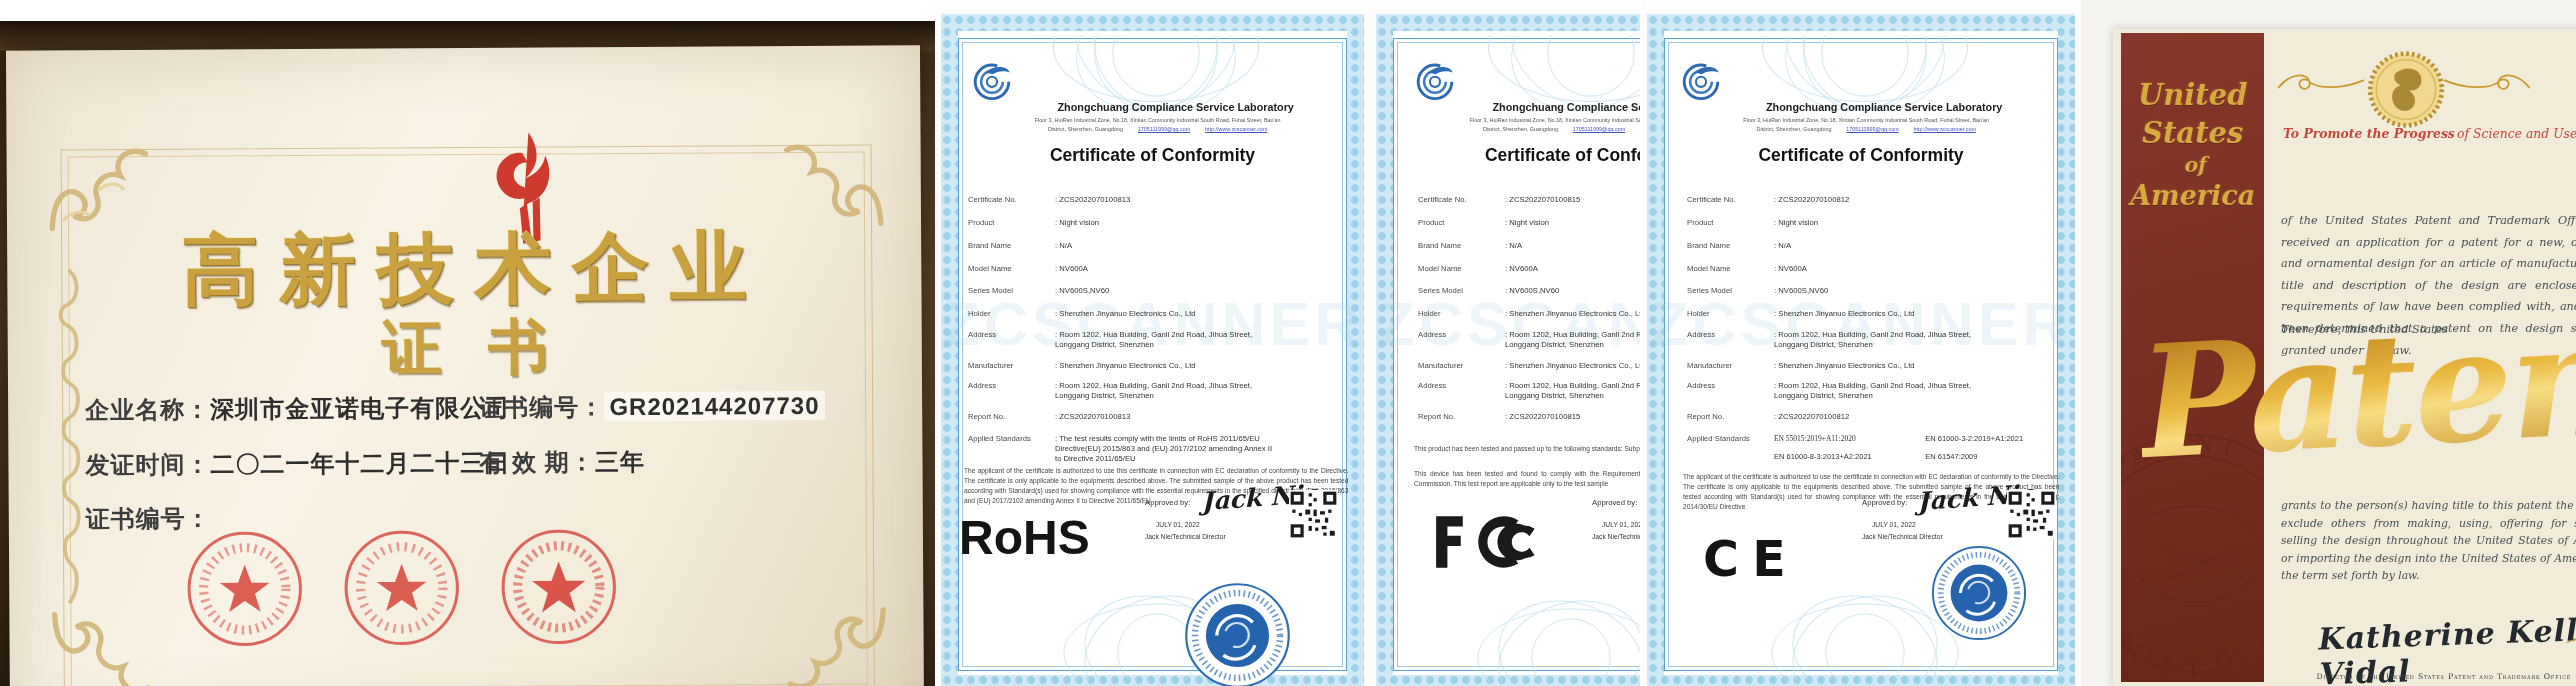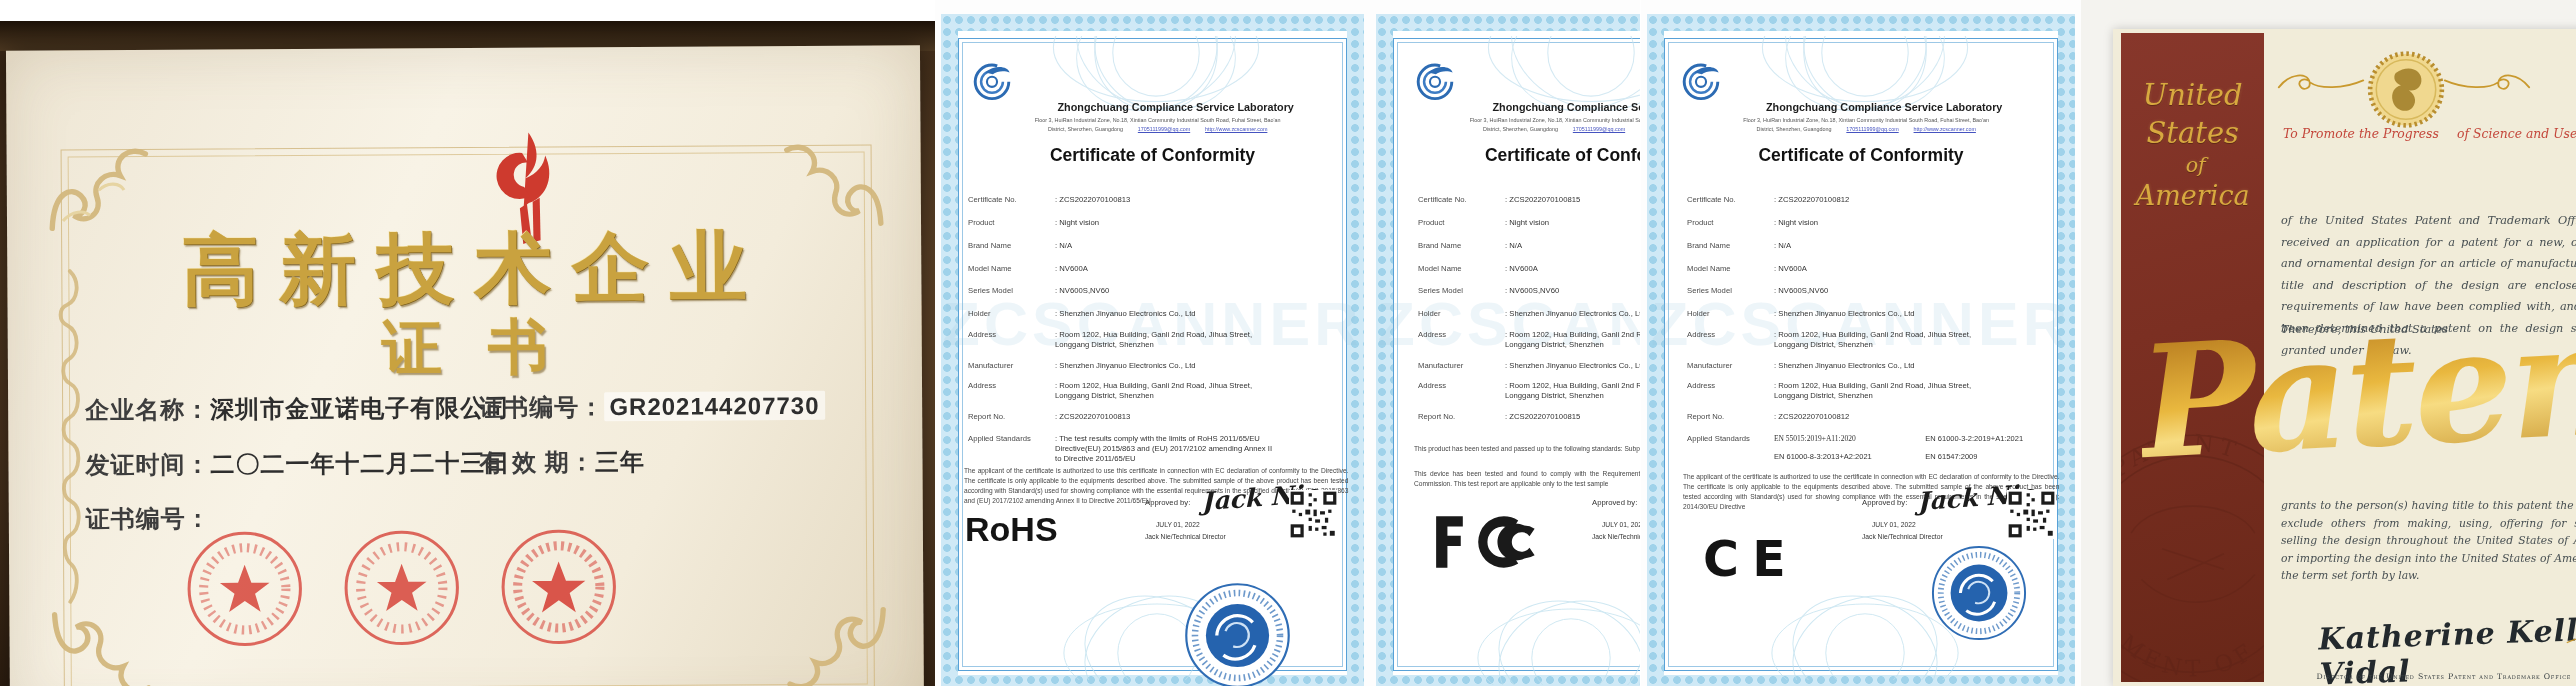--- a/index.html
+++ b/index.html
@@ -56,21 +56,21 @@
   .appr-l{position:absolute;font-size:7.7px;color:#333;}
   .sig{position:absolute;font-family:"DejaVu Serif",serif;font-style:italic;font-weight:700;
        font-size:25px;color:#1b1b1b;transform:rotate(-4deg) skewX(-6deg);}
   .small{position:absolute;font-size:6.7px;color:#333;}
   
   #patent{position:absolute;left:2081px;top:0;width:556px;height:686px;background:#f4f3ef;}
   .ppage{position:absolute;left:32px;top:29px;width:517px;height:657px;background:#f1ecd9;
          box-shadow:0 0 9.3px rgba(0,0,0,.18);overflow:hidden;font-family:"DejaVu Serif",serif;}
   .band{position:absolute;left:8.2px;top:4.1px;bottom:4.1px;width:143px;
         background:linear-gradient(165deg,#87372b 0%,#7b2f22 45%,#682718 100%);overflow:hidden;}
-  .bandline{position:relative;text-align:center;font-style:italic;font-weight:400;color:#d8a93f;
+  .bandline{position:relative;text-align:center;font-style:italic;font-weight:700;color:#d8a93f;
         text-shadow:0 0.5px 1px rgba(60,20,5,.6), 0 0 3.1px rgba(255,220,130,.25);}
   .emboss{position:absolute;left:-62px;top:330px;width:268px;height:361px;opacity:.55;}
   .motto{position:absolute;font-style:italic;color:#c4473b;font-size:12.4px;}
   .pdir{position:absolute;left:170px;top:128px;font-style:italic;font-size:38px;color:#343b3e;}
   .pbody{position:absolute;left:168px;width:338px;font-style:italic;font-size:11.3px;line-height:21.6px;
         color:#474f52;text-align:justify;}
   .pword{position:absolute;left:26px;top:268px;font-size:155px;font-style:italic;font-weight:700;
         letter-spacing:-3.1px;transform:rotate(-3deg);
         background:linear-gradient(175deg,#b67a1e 10%,#e9b83f 45%,#f7dc82 58%,#c08a22 95%);
         -webkit-background-clip:text;background-clip:text;color:transparent;}
@@ -229,21 +229,21 @@
       <div class="fld" style="top:412px;">
           <span class="fl">Report No.</span>
           <span class="fv">ZCS2022070100813</span>
         </div>
       <div class="fld" style="top:434px;">
         <span class="fl">Applied Standards</span>
         <span class="fv" style="width:222px;">The test results comply with the limits of RoHS 2011/65/EU Directive(EU) 2015/863 and (EU) 2017/2102 amending Annex II to Directive 2011/65/EU</span>
       </div>
       <div class="para" style="top:466px;">The applicant of the certificate is authorized to use this certificate in connection with EC declaration of conformity to the Directive. The certificate is only applicable to the equipments described above. The submitted sample of the above product has been tested according with Standard(s) used for showing compliance with the essential requirements in the specified directive(s) (EU) 2015/863 and (EU) 2017/2102 amending Annex II to Directive 2011/65/EU</div>
 
-      <div class="marktxt" style="left:30px;top:510px;font-size:34px;">RoHS</div>
+      <div class="marktxt" style="left:24px;top:510px;font-size:48px;">RoHS</div>
       <div class="appr-l" style="left:210px;top:498px;">Approved by:</div>
       <div class="sig" style="left:268px;top:483px;">Jack Nie</div>
       <div class="small" style="left:221px;top:521px;">JULY 01, 2022</div>
       <div class="small" style="left:210px;top:533px;">Jack Nie/Technical Director</div>
       <svg style="position:absolute;left:354px;top:490px;width:49px;height:49px;" viewBox="0 0 60 60">
         <rect width="60" height="60" fill="#fff"></rect>
           <g fill="#1c1c1c">
         <rect x="2" y="2" width="16" height="16"></rect>
             <rect x="42" y="2" width="16" height="16"></rect>
             <rect x="2" y="42" width="16" height="16"></rect>
@@ -536,21 +536,21 @@
       </svg>
       <svg style="position:absolute;left:330px;top:36px;width:88px;height:36px;transform:scaleX(-1);" viewBox="0 0 200 60">
         <path d="M4 40 C 30 6 70 6 74 28 C 77 44 58 48 52 36 C 47 26 60 18 70 24 M74 28 C 96 44 150 44 196 24" stroke="#c9992e" stroke-width="4" fill="none" stroke-linecap="round"></path>
       </svg>
       <svg style="position:absolute;left:252px;top:14.4px;width:82px;height:93px;" viewBox="0 0 160 180">
         <circle cx="80" cy="90" r="70" fill="#f0d88f"></circle>
         <circle cx="80" cy="90" r="70" fill="none" stroke="#b98e2f" stroke-width="9" stroke-dasharray="5 6"></circle>
         <circle cx="80" cy="90" r="58" fill="none" stroke="#d8b95c" stroke-width="3"></circle>
         <path d="M60 58 C 85 40 112 52 110 74 C 108 92 88 96 80 88 C 96 96 104 112 92 126 C 80 138 58 130 54 112 C 50 96 58 84 70 82 C 58 78 54 66 60 58 Z" fill="#9d7b26" opacity=".85"></path>
       </svg>
-      <div class="motto" style="left:170px;top:97px;">To Promote the Progress</div>
+      <div class="motto" style="left:170px;top:97px;font-weight:bold;">To Promote the Progress</div>
       <div class="motto" style="left:344px;top:97px;">of Science and Useful Arts</div>
 
       <div class="pbody" style="top:181px;">of the United States Patent and Trademark Office has received an application for a patent for a new, original, and ornamental design for an article of manufacture. The title and description of the design are enclosed. The requirements of law have been complied with, and it has been determined that a patent on the design shall be granted under the law.</div>
       <div class="pbody" style="top:290px;">Therefore, this United States</div>
       <div class="pword">Patent</div>
       <div class="pbody" style="top:468px;font-size:10.8px;line-height:17.5px;">grants to the person(s) having title to this patent the right to exclude others from making, using, offering for sale, or selling the design throughout the United States of America or importing the design into the United States of America for the term set forth by law.</div>
 
       <div class="psig">Katherine Kelly Vidal</div>
       <svg style="position:absolute;left:453px;top:598px;width:62px;height:31px;" viewBox="0 0 200 60">
         <path d="M4 30 C 60 4 120 4 130 26 C 136 42 114 50 106 38 C 100 28 114 18 128 24 C 160 36 180 44 196 40" stroke="#c9992e" stroke-width="4" fill="none" stroke-linecap="round"></path>

